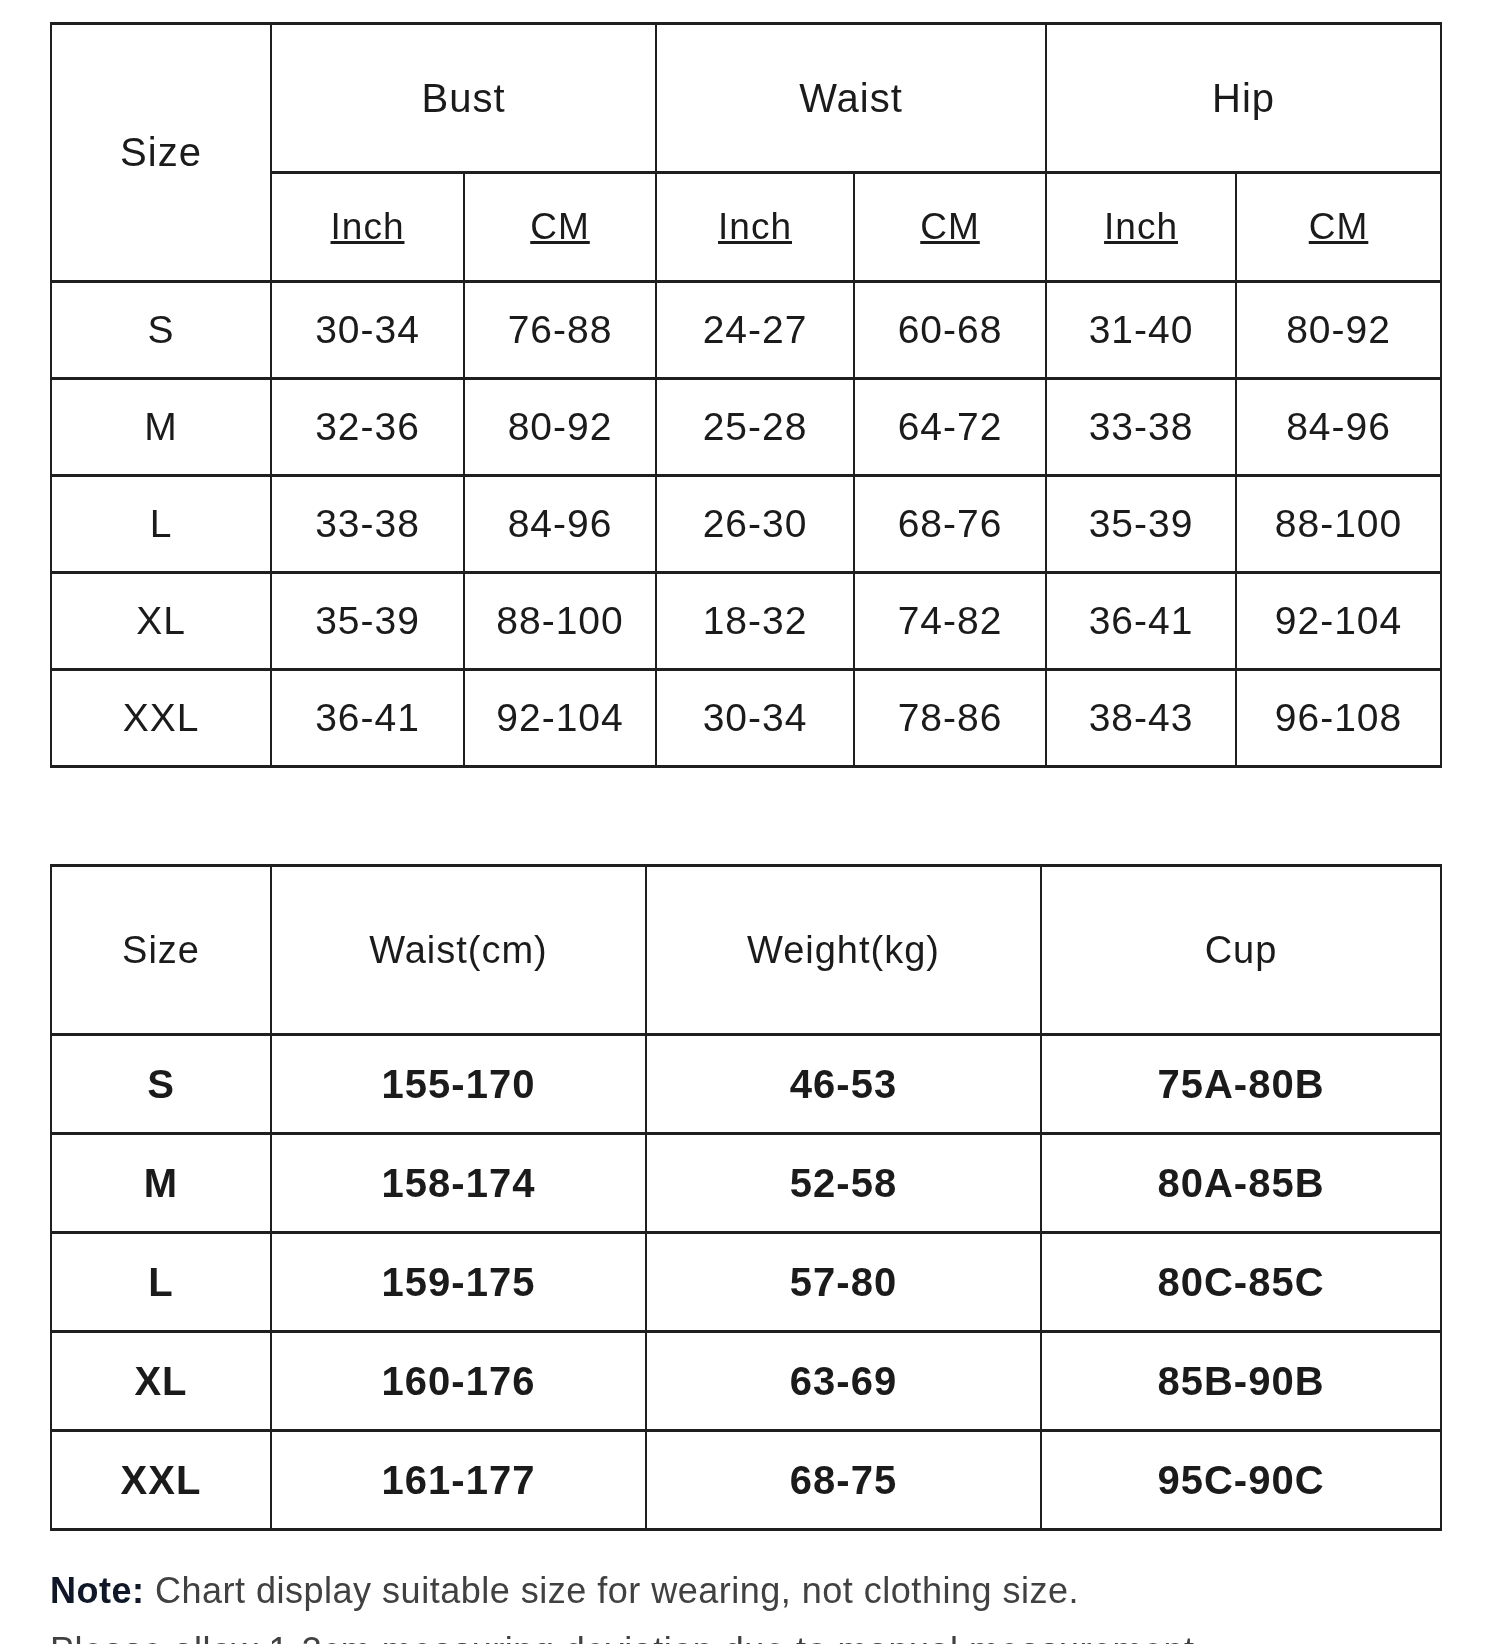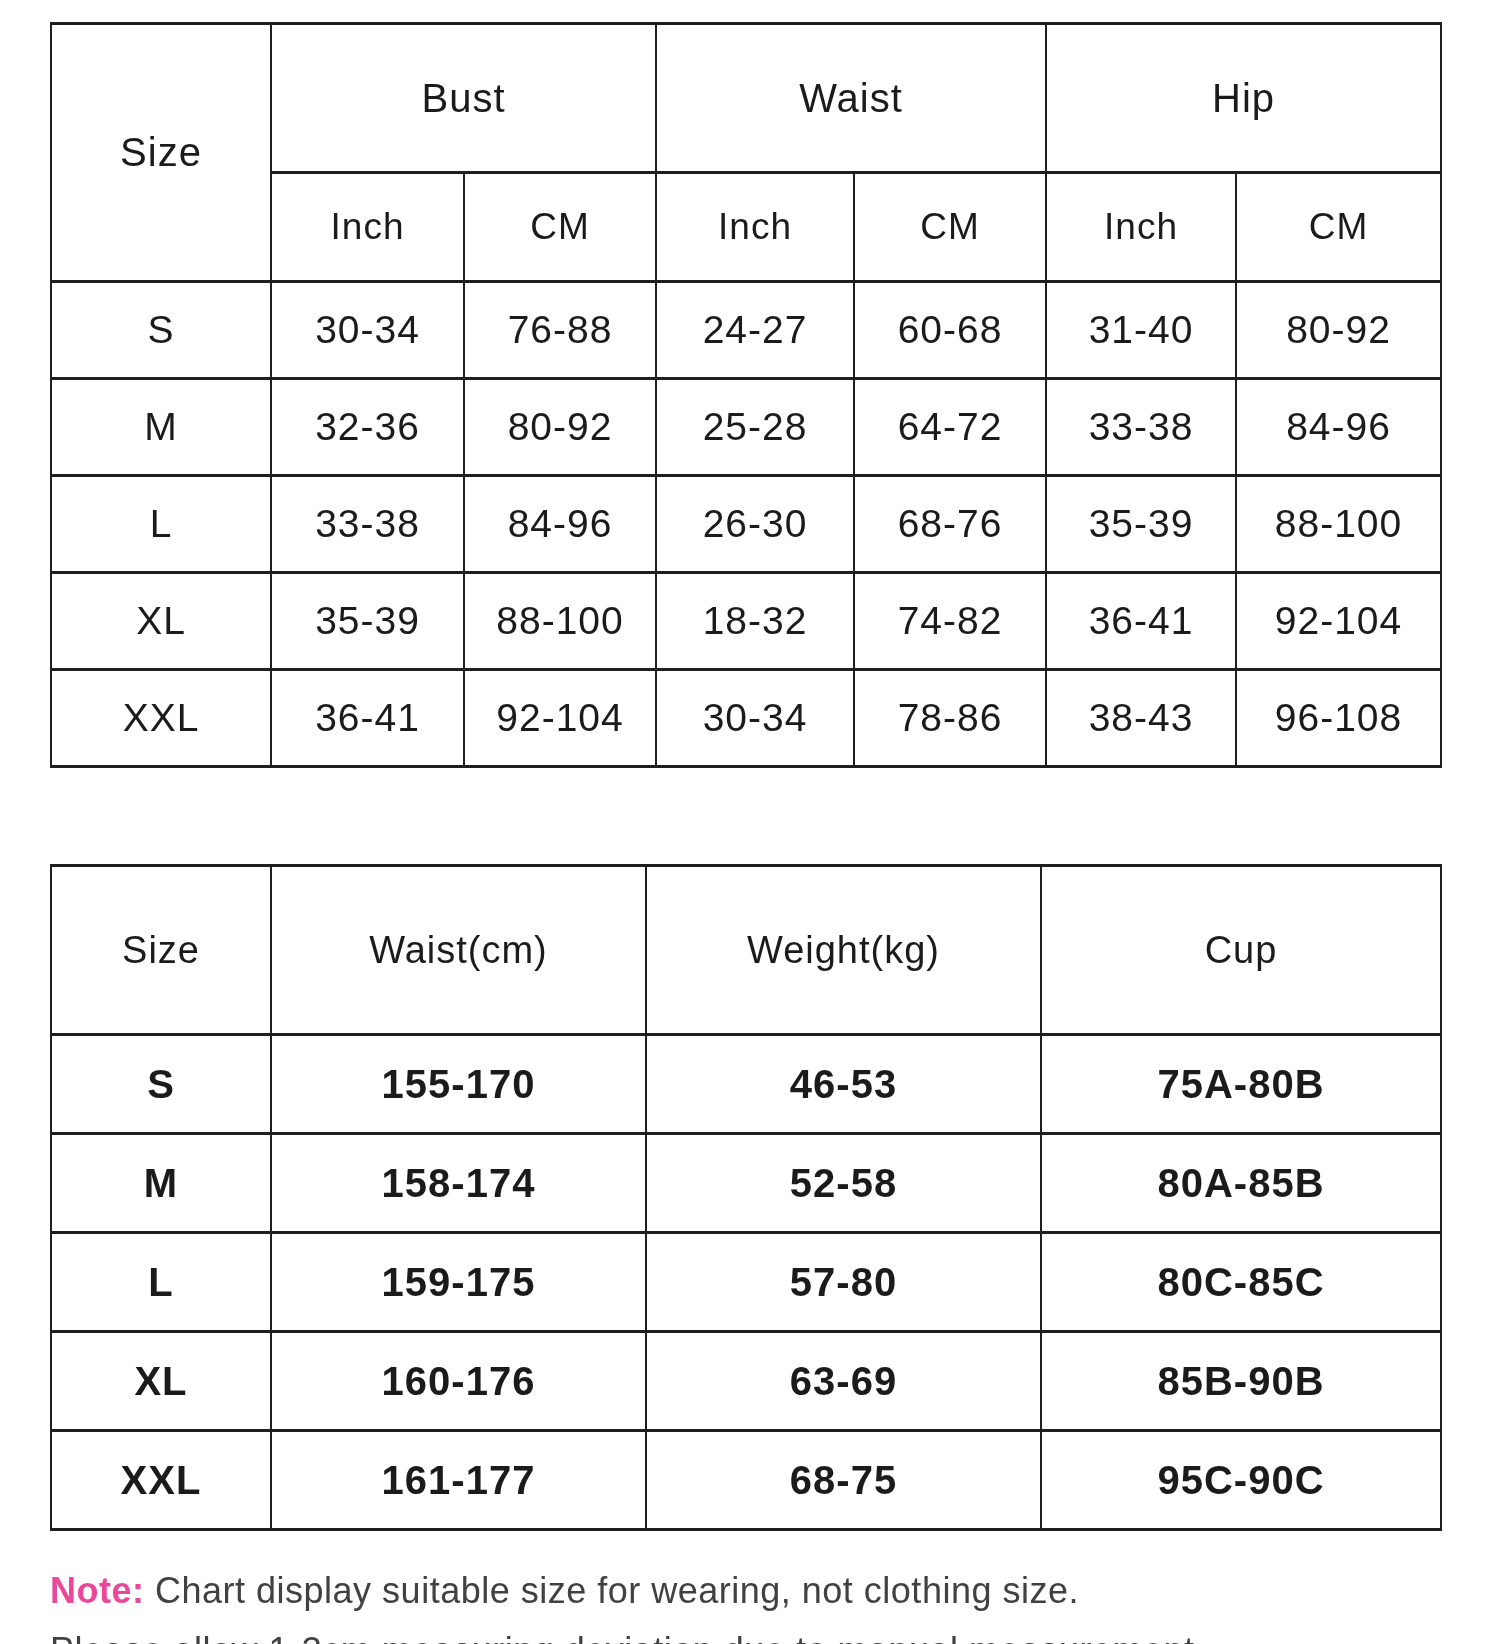--- a/index.html
+++ b/index.html
@@ -29,39 +29,39 @@
     border-bottom: 3px solid #1f1f1f;
     text-align: center;
     vertical-align: middle;
     font-weight: normal;
     padding: 0;
     overflow: hidden;
   }
   
   .t1 { width: 1390px; }
   .t1 .group-row th { height: 146px; font-size: 40px; letter-spacing: 1px; }
-  .t1 .unit-row th  { height: 106px; font-size: 37px; letter-spacing: 1px; }
+  .t1 .unit-row th  { height: 106px; font-size: 37px; letter-spacing: 1px; text-decoration: underline; }
   .t1 .data-row td  { height: 94px;  font-size: 39px; letter-spacing: 1px; }
   .t1 .corner { font-size: 40px; }
   
   .t2 { width: 1390px; margin-top: 96px; }
   .t2 .head-row th { height: 166px; font-size: 38px; letter-spacing: 1px; }
   .t2 .data-row td { height: 96px; font-size: 40px; font-weight: bold; letter-spacing: 1px; }
   
   .note {
     margin-top: 30px;
     width: 1400px;
     font-size: 36px;
     line-height: 60px;
     color: #414141;
     letter-spacing: 0.5px;
   }
   .note .note-prefix {
     font-weight: bold;
-    color: #ec4899;
+    color: #0f172a;
   }
 </style>
 </head>
 <body>
 
 <div class="page">
 
   <table class="t1">
     <colgroup>
       <col style="width:220px">

